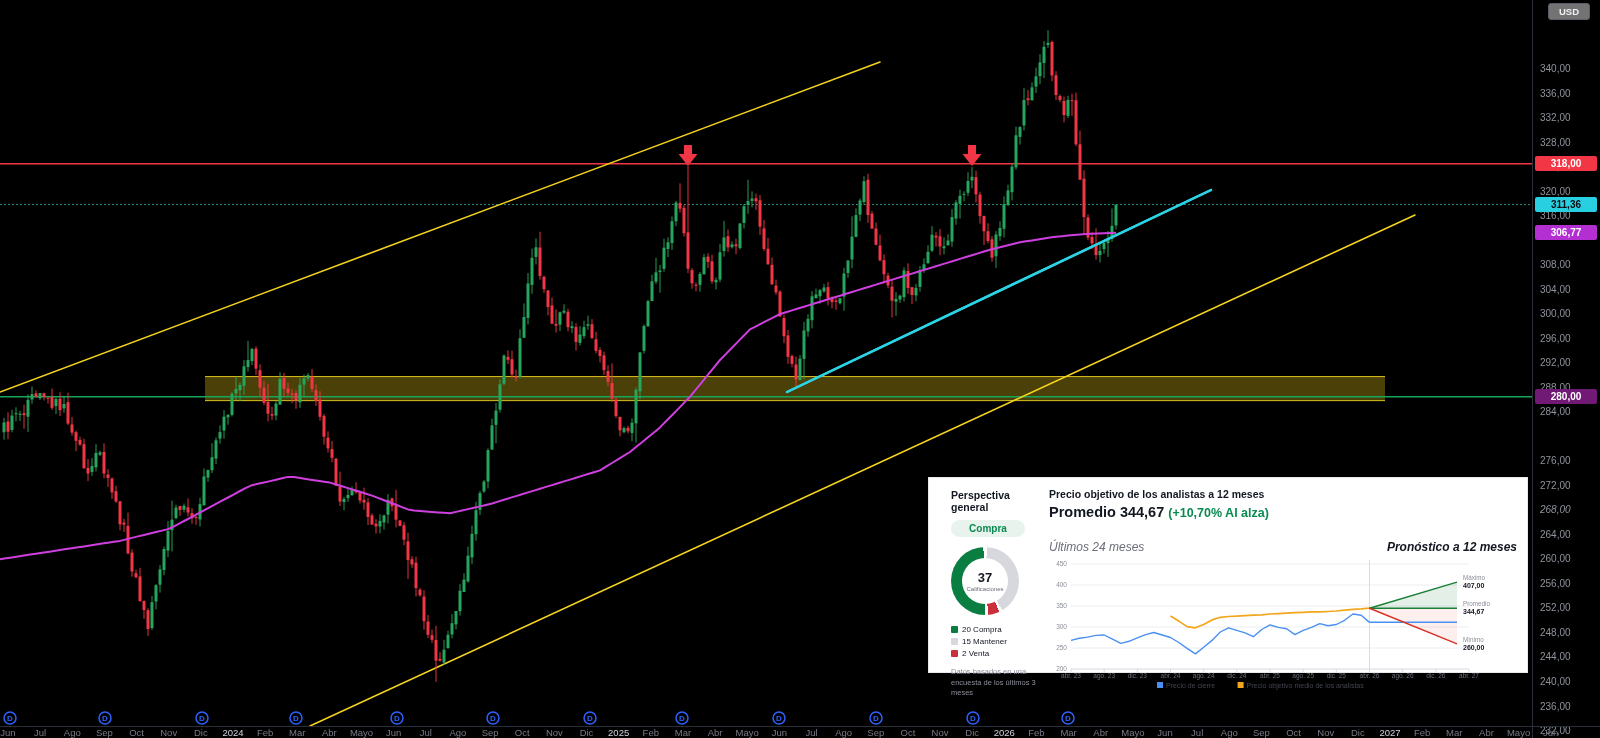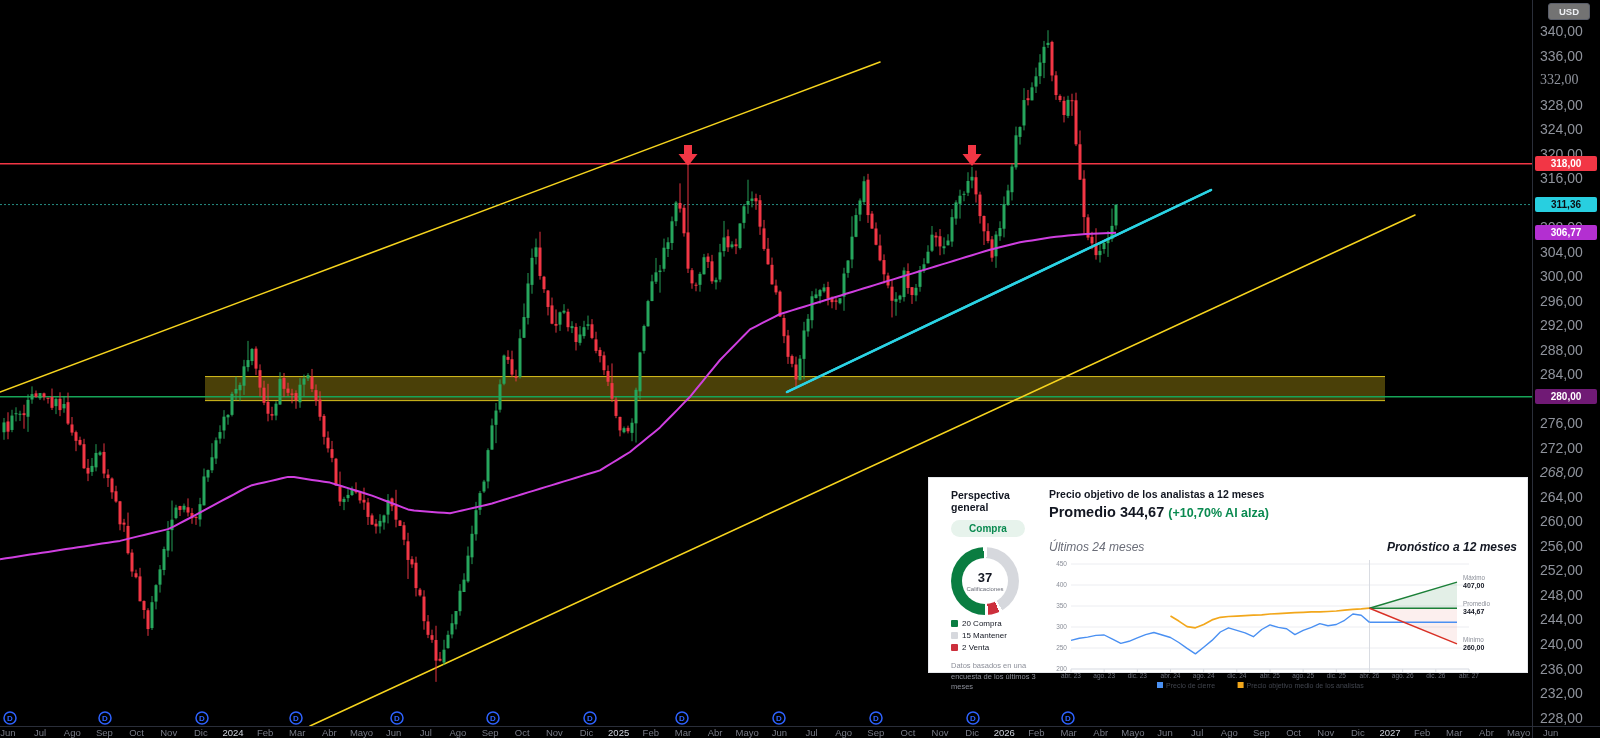--- a/index.html
+++ b/index.html
@@ -2,21 +2,21 @@
 <html><head>
 <meta charset="utf-8">
 <style>
   html,body{margin:0;padding:0;background:#000;}
   .stage{position:relative;width:1600px;height:738px;background:#000;overflow:hidden;
          font-family:"Liberation Sans",sans-serif;}
   #mainSvg{position:absolute;left:0;top:0;display:block;}
   svg text{font-family:"Liberation Sans",sans-serif;}
   .price-axis{position:absolute;left:1532px;top:0;width:68px;height:738px;background:#000;
               border-left:1px solid #2a2e39;box-sizing:border-box;}
-  .ptick{position:absolute;left:7px;font-size:14px;color:#8f939c;}
+  .ptick{position:absolute;left:7px;font-size:10px;color:#8f939c;margin-top:40px;}
   .pbadge{position:absolute;left:2px;width:62px;height:15px;border-radius:2px;font-size:10px;
           font-weight:700;display:flex;align-items:center;justify-content:center;}
   .usd-btn{position:absolute;top:3px;left:15px;width:40px;height:15px;background:#737373;
            border:1px solid #5a5e6a;border-radius:3px;color:#eef0f4;font-size:9.5px;font-weight:700;
            display:flex;align-items:center;justify-content:center;cursor:pointer;}
   .time-axis{position:absolute;left:0;top:726px;width:1600px;height:12px;border-top:1px solid #2a2e39;
              box-sizing:border-box;}
   .mlabel{position:absolute;top:0;transform:translateX(-50%);font-size:9.5px;color:#787b86;
           white-space:nowrap;line-height:12px;}
   .mlabel.year{color:#cfd3dc;}
@@ -24,21 +24,21 @@
          border-radius:0;color:#131722;border:1px solid #e6e8ec;box-sizing:border-box;}
   .pleft{position:absolute;left:22px;top:11px;width:92px;}
   .ptitle{font-size:10.5px;font-weight:700;}
   .pill{margin-top:7px;width:74px;text-align:center;background:#e7f3ec;color:#0a8a50;font-size:10px;
         font-weight:700;padding:3px 0;border-radius:12px;}
   .donut{position:relative;width:68px;height:68px;margin-top:10px;border-radius:50%;}
   .hole{position:absolute;left:11px;top:11px;width:46px;height:46px;background:#fff;border-radius:50%;
         display:flex;flex-direction:column;align-items:center;justify-content:center;}
   .hole .n{font-size:13px;font-weight:700;line-height:1;}
   .hole .c{font-size:6px;color:#6a6d78;margin-top:2px;}
-  .blegend{margin-top:4px;}
+  .blegend{margin-top:10px;}
   .brow{display:flex;align-items:center;gap:4px;margin-top:3px;font-size:8px;}
   .sq{width:7px;height:7px;border-radius:1px;flex:0 0 auto;}
   .note{margin-top:9px;font-size:7.5px;color:#8c8f99;line-height:1.4;width:94px;}
   .pright{position:absolute;left:120px;top:10px;width:468px;}
   .rtitle{font-size:10.5px;font-weight:700;}
   .ravg{margin-top:4px;font-size:14.5px;font-weight:700;}
   .rup{color:#0a8a50;font-size:12.5px;margin-left:4px;font-weight:700;}
   .rsub{display:flex;justify-content:space-between;margin-top:20px;font-size:12px;color:#6a6d78;font-style:italic;}
   .rsub .fc{color:#131722;font-weight:700;}
 </style>
@@ -667,21 +667,21 @@
       <g>
         <circle cx="1068" cy="718" r="6" fill="none" stroke="#2e62fe" stroke-width="1.5"></circle>
         <text x="1068" y="721" text-anchor="middle" font-size="8" font-weight="700" fill="#2e62fe">D</text>
       </g>
     </svg>
 
   <div class="price-axis" id="priceAxis">
     <div class="usd-btn">USD</div>
   <div class="ptick" style="top: 23px;">340,00</div>
       <div class="ptick" style="top: 47.52px;">336,00</div>
-      <div class="ptick" style="top: 72.04px; font-family: Liberation Serif, serif;">332,00</div>
+      <div class="ptick" style="top: 72.04px;">332,00</div>
       <div class="ptick" style="top: 96.56px;">328,00</div>
       <div class="ptick" style="top: 121.08px;">324,00</div>
       <div class="ptick" style="top: 145.6px;">320,00</div>
       <div class="ptick" style="top: 170.12px;">316,00</div>
       <div class="ptick" style="top: 219.16px;">308,00</div>
       <div class="ptick" style="top: 243.68px;">304,00</div>
       <div class="ptick" style="top: 268.2px;">300,00</div>
       <div class="ptick" style="top: 292.72px;">296,00</div>
       <div class="ptick" style="top: 317.24px;">292,00</div>
       <div class="ptick" style="top: 341.76px;">288,00</div>

